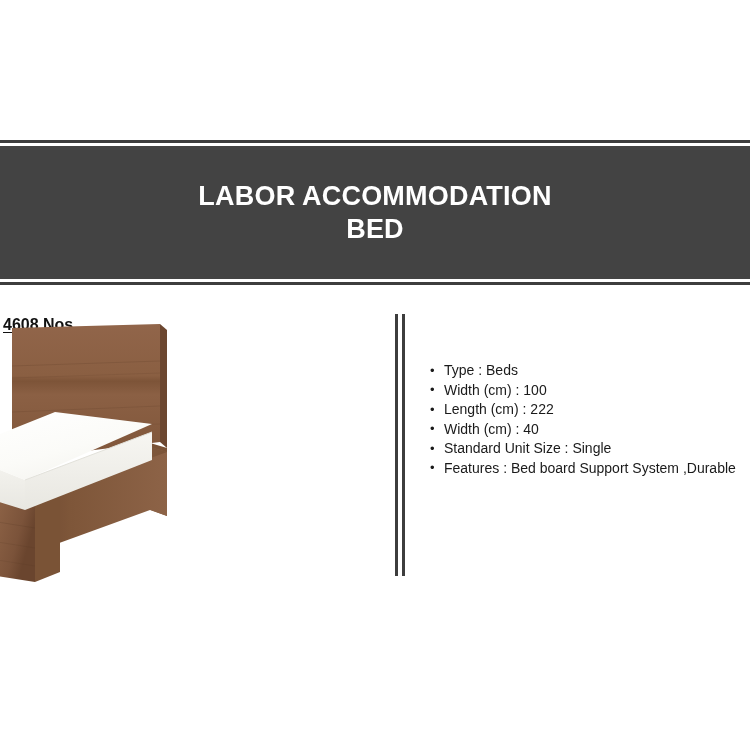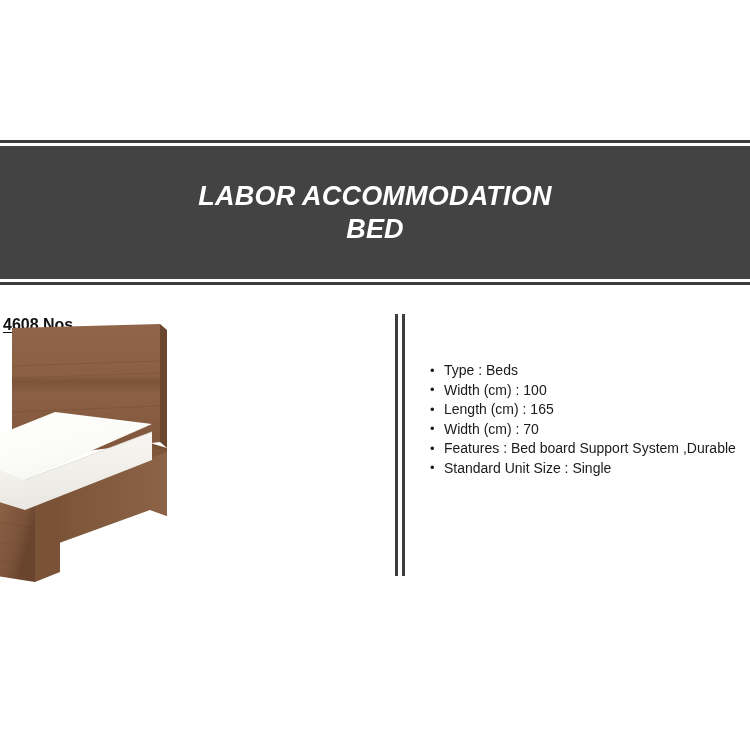--- a/index.html
+++ b/index.html
@@ -50,21 +50,20 @@
     justify-content: center;
   }
   .banner-title-line {
     color: #ffffff;
     font-size: 27px;
     font-weight: bold;
     line-height: 1.22;
     letter-spacing: 0.2px;
     text-align: center;
     white-space: nowrap;
-    font-style: italic;
   }
 
   
   .qty-label {
     position: absolute;
     left: 3px;
     top: 316px;
     font-size: 16px;
     font-weight: bold;
     color: #111111;
@@ -217,19 +216,19 @@
   </div>
 
   <div class="divider">
     <div class="divider-stroke left"></div>
     <div class="divider-stroke right"></div>
   </div>
 
   <ul class="spec-list">
     <li class="spec-item">Type : Beds</li>
     <li class="spec-item">Width (cm) : 100</li>
-    <li class="spec-item">Length (cm) : 165</li>
-    <li class="spec-item">Width (cm) : 70</li>
+    <li class="spec-item">Length (cm) : 222</li>
+    <li class="spec-item">Width (cm) : 40</li>
+    <li class="spec-item">Standard Unit Size : Single</li>
     <li class="spec-item">Features : Bed board Support System ,Durable</li>
-    <li class="spec-item">Standard Unit Size : Single</li>
   </ul>
 
 </div>
 
 </body></html>

